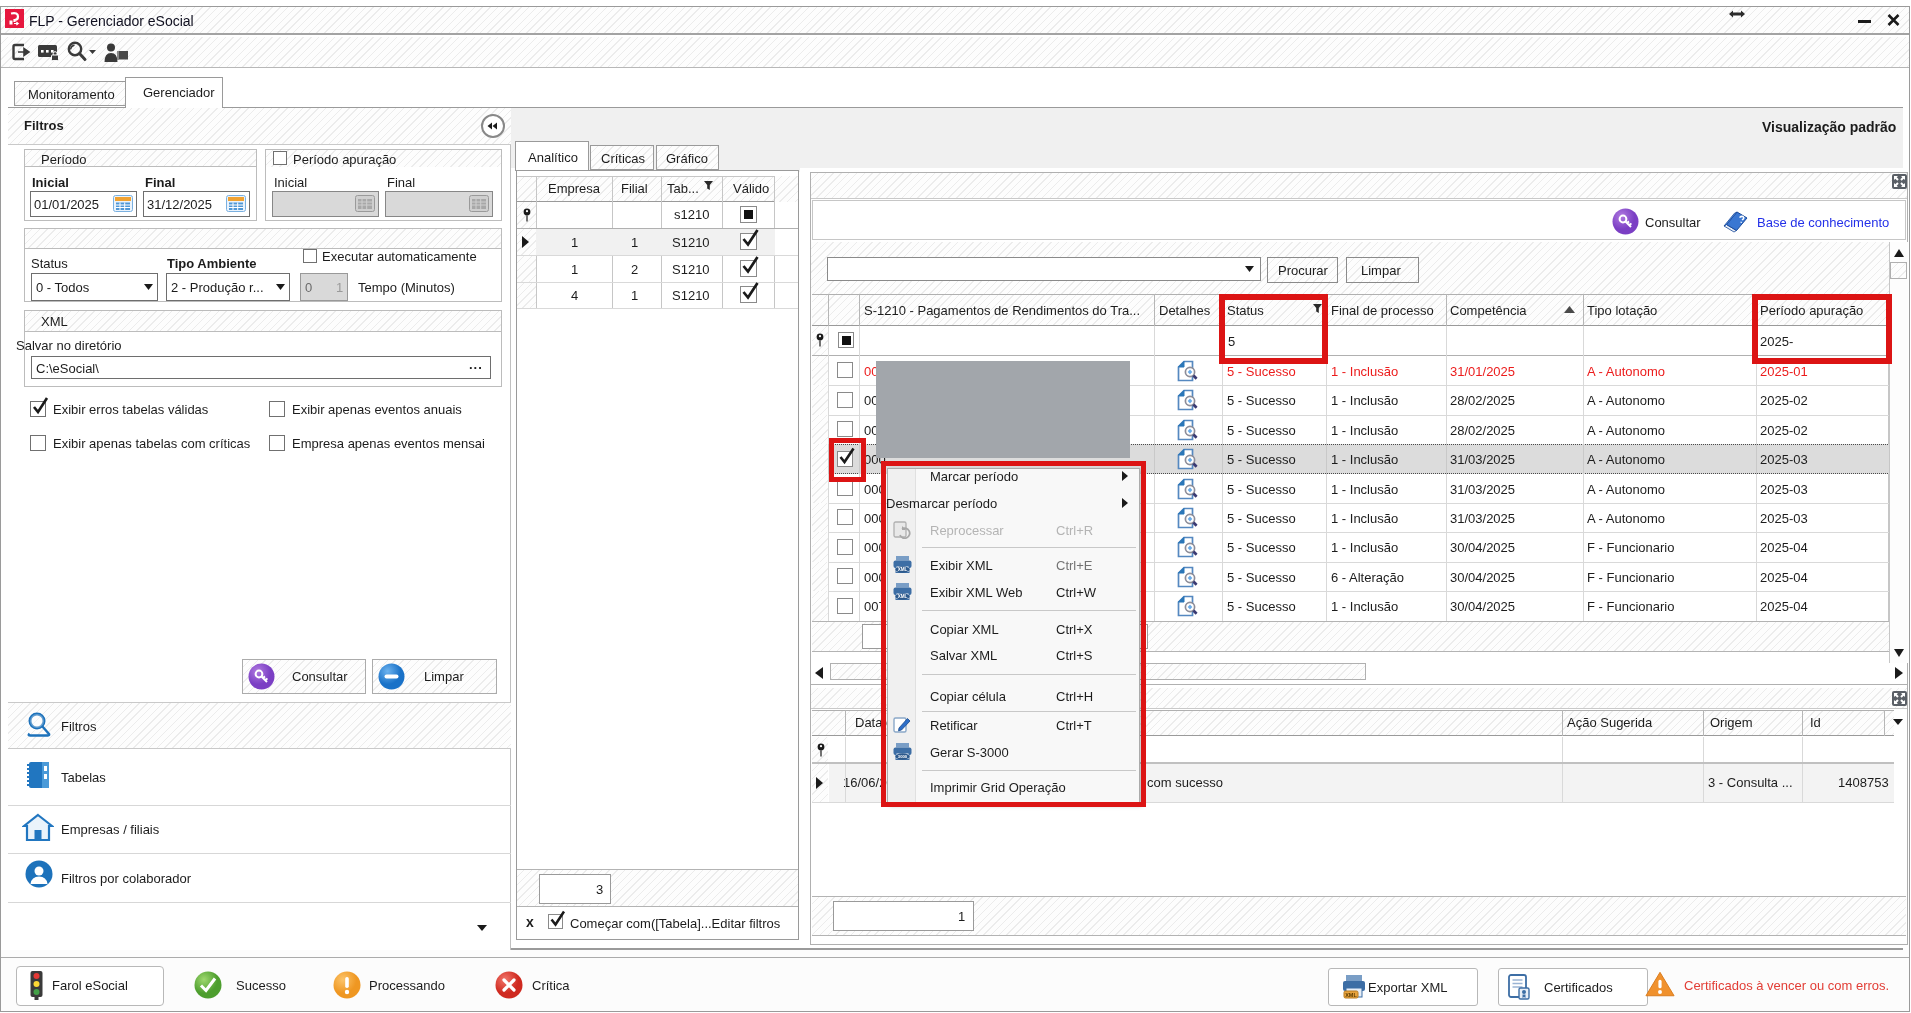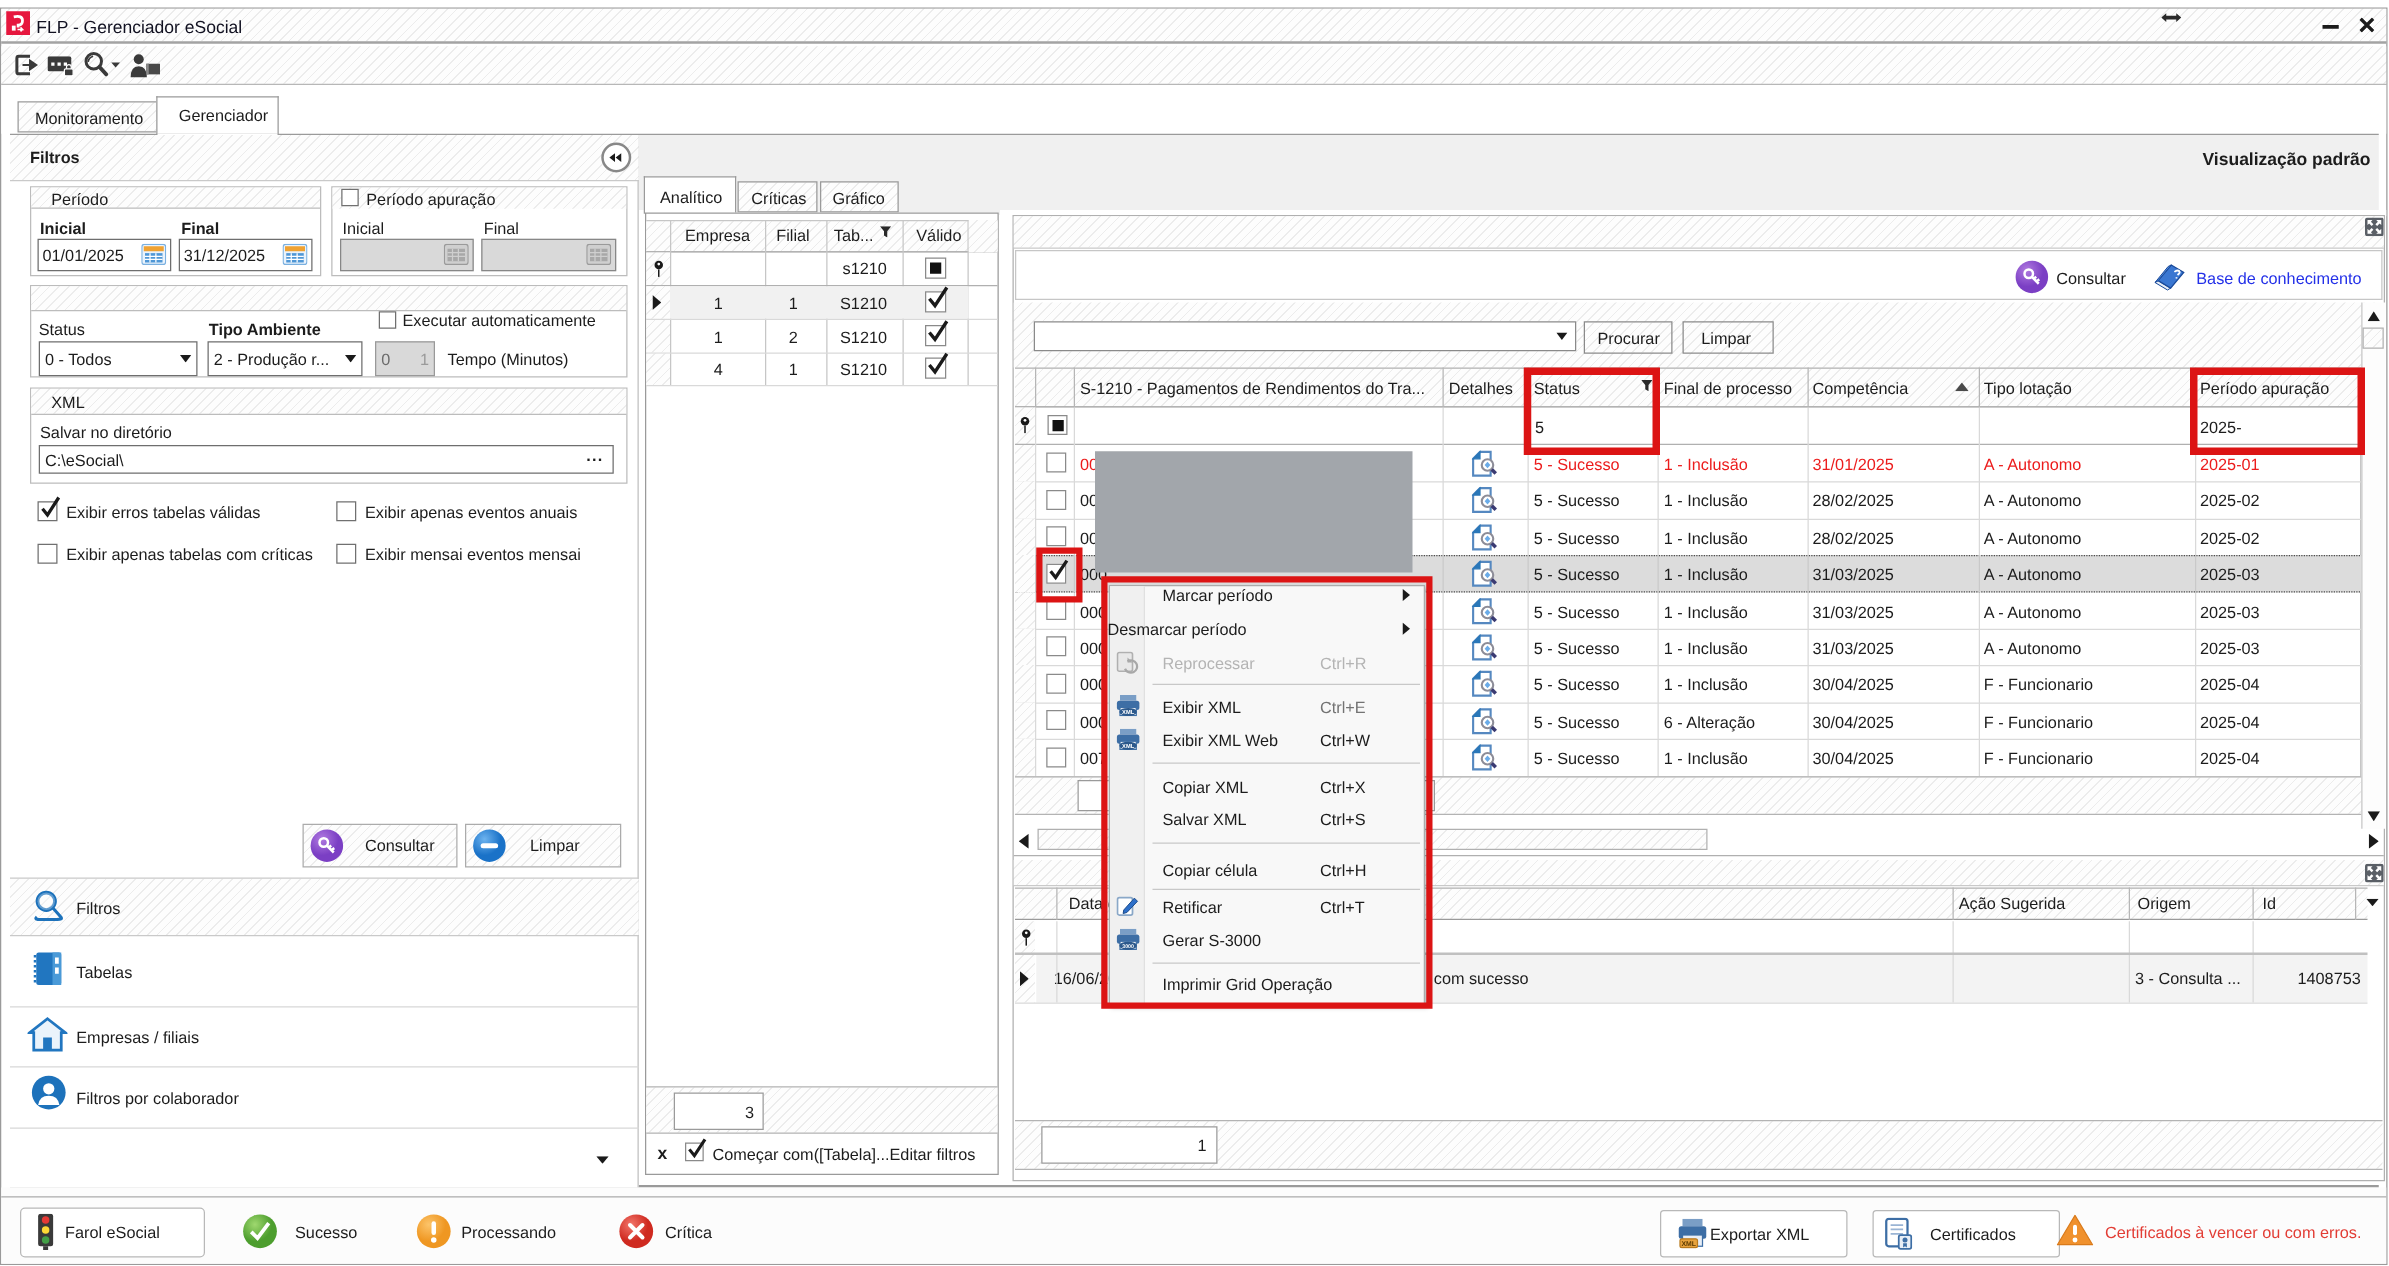--- a/index.html
+++ b/index.html
@@ -164,38 +164,38 @@
 <div class="cbx" style="left:303px;top:249px;width:14px;height:14px"></div>
 <div class="ab tx" style="left:322px;top:250px">Executar automaticamente</div>
 <div class="ab" style="left:300px;top:273px;width:48px;height:28px;background:#d9d9d9;border:1px solid #999"></div>
 <div class="ab tx" style="left:305px;top:281px;color:#6b6b6b">0</div>
 <div class="ab tx" style="left:336px;top:281px;color:#9a9a9a">1</div>
 <div class="ab tx" style="left:358px;top:281px">Tempo (Minutos)</div>
 
 <div class="ab" style="left:24px;top:310px;width:478px;height:77px;border:1px solid #bcbcbc;background:#fff"></div>
 <div class="ab hz" style="left:25px;top:311px;width:476px;height:21px;border-bottom:1px solid #bcbcbc"></div>
 <div class="ab tx" style="left:41px;top:315px">XML</div>
-<div class="ab tx" style="left:32px;top:339px">Salvar no diretório</div>
+<div class="ab tx" style="left:16px;top:339px">Salvar no diretório</div>
 <div class="ab" style="left:31px;top:356px;width:460px;height:23px;background:#fff;border:1px solid #6e6e6e"></div>
 <div class="ab tx" style="left:36px;top:362px">C:\eSocial\</div>
 <div class="ab tx b" style="left:469px;top:358px;letter-spacing:1px">...</div>
 
 <div class="cbx" style="left:30px;top:401px;width:16px;height:16px"></div>
 <div class="ab" style="left:32px;top:396px">
     <svg width="18" height="19" viewBox="0 0 18 19">
       <path d="M2 11 L6 16 L15 2" fill="none" stroke="#1a1a1a" stroke-width="2.6"></path>
     </svg>
   </div>
 <div class="ab tx" style="left:53px;top:403px">Exibir erros tabelas válidas</div>
 <div class="cbx" style="left:269px;top:401px;width:16px;height:16px"></div>
 <div class="ab tx" style="left:292px;top:403px">Exibir apenas eventos anuais</div>
 <div class="cbx" style="left:30px;top:435px;width:16px;height:16px"></div>
 <div class="ab tx" style="left:53px;top:437px">Exibir apenas tabelas com críticas</div>
 <div class="cbx" style="left:269px;top:435px;width:16px;height:16px"></div>
-<div class="ab tx" style="left:292px;top:437px">Exibir mensai eventos mensai</div>
+<div class="ab tx" style="left:292px;top:437px">Empresa apenas eventos mensai</div>
 
 <div class="ab hz" style="left:242px;top:659px;width:124px;height:35px;border:1px solid #ababab"></div>
 <div class="ab" style="left:248px;top:663px">
     <svg width="27" height="27" viewBox="0 0 27 27">
       <defs>
         <radialGradient id="pg" cx="0.35" cy="0.3">
           <stop offset="0" stop-color="#b07ae0"></stop>
           <stop offset="1" stop-color="#7b3fc4"></stop>
         </radialGradient>
       </defs>

